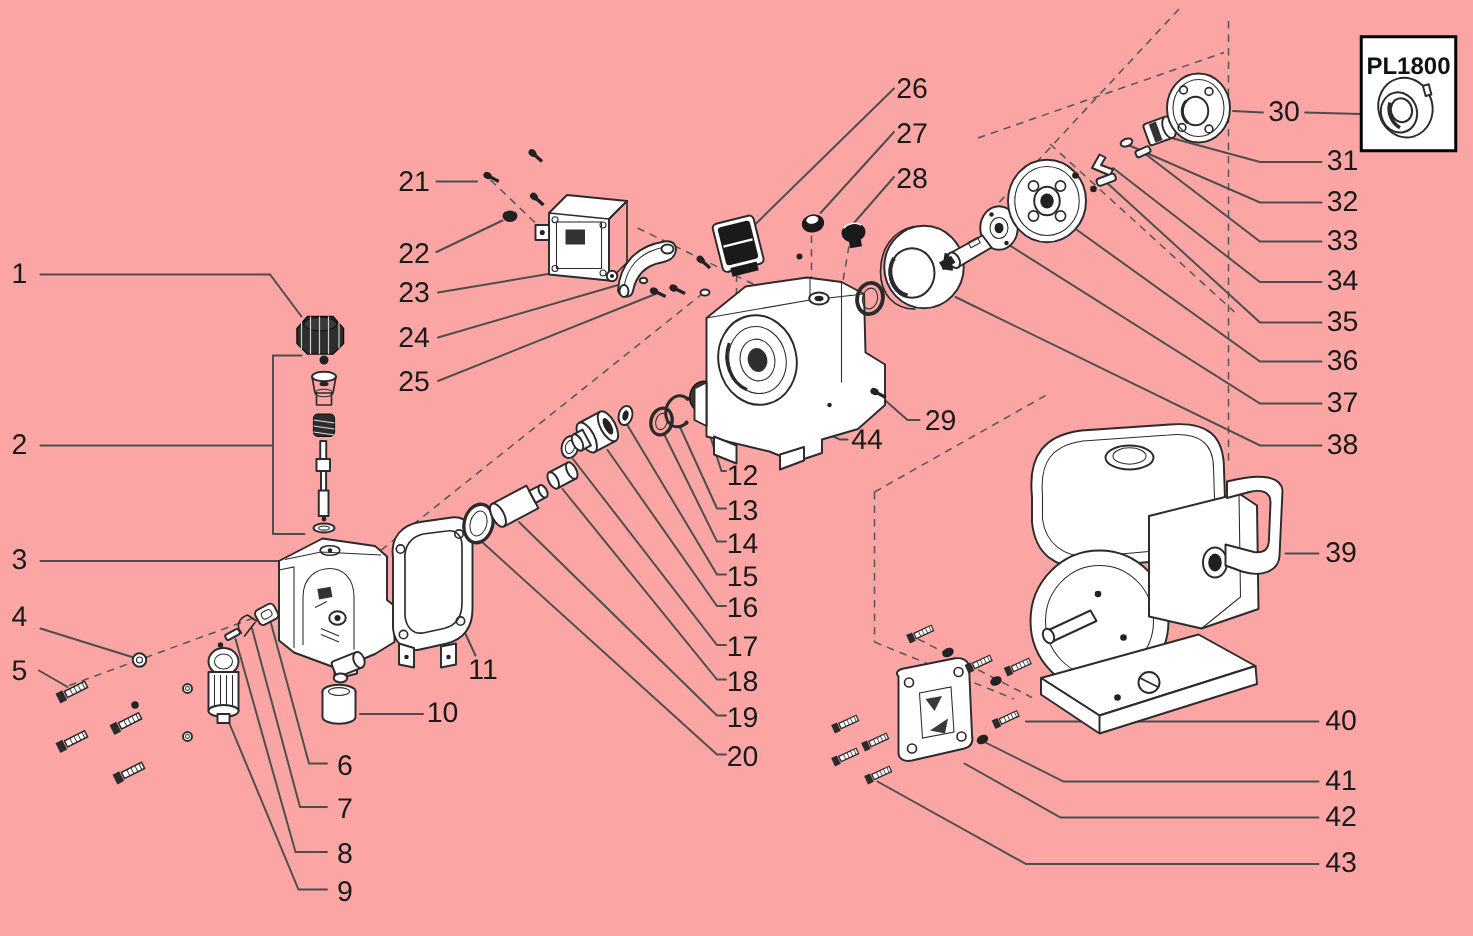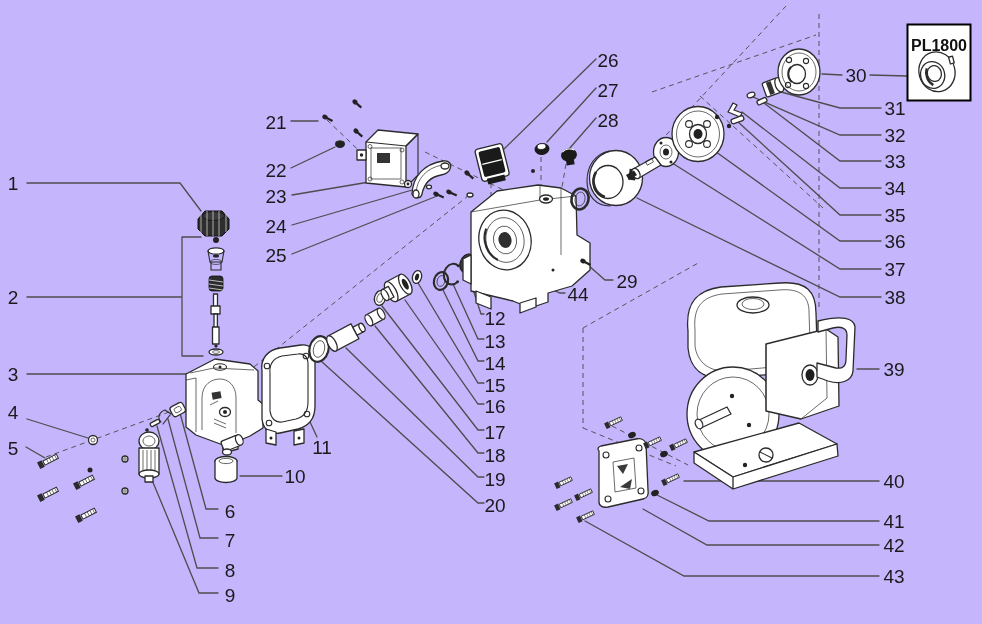--- a/index.html
+++ b/index.html
@@ -1,16 +1,16 @@
 <!DOCTYPE html>
 <html><head>
 <meta charset="utf-8">
 <style>
   html,body{margin:0;padding:0;background:#fff;}
-  .stage{position:relative;width:982px;height:624px;background:#c4b5fd;overflow:hidden;
+  .stage{position:relative;width:982px;height:624px;background:#fca5a5;overflow:hidden;
          font-family:"Liberation Sans",sans-serif;}
   svg{display:block;}
   .p{fill:#ffffff;stroke:#2b2b2b;stroke-width:1.3;stroke-linejoin:round;stroke-linecap:round;}
   .ln{fill:none;stroke:#2b2b2b;stroke-width:1.1;stroke-linejoin:round;stroke-linecap:round;}
   .thin{fill:none;stroke:#2b2b2b;stroke-width:.7;}
   .ld{fill:none;stroke:#4d4d4d;stroke-width:1.3;stroke-linecap:round;}
   .dash{fill:none;stroke:#555555;stroke-width:1;stroke-dasharray:5 4;}
   .lbl{font-size:19px;fill:#1a1a1a;text-anchor:middle;dominant-baseline:central;}
   .mdl{font-size:16px;fill:#111;text-anchor:middle;dominant-baseline:central;font-weight:bold;}
 </style>

